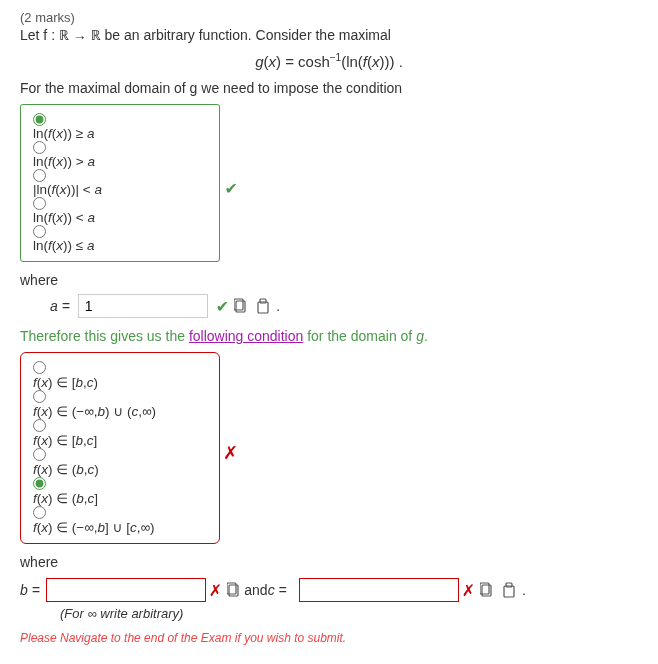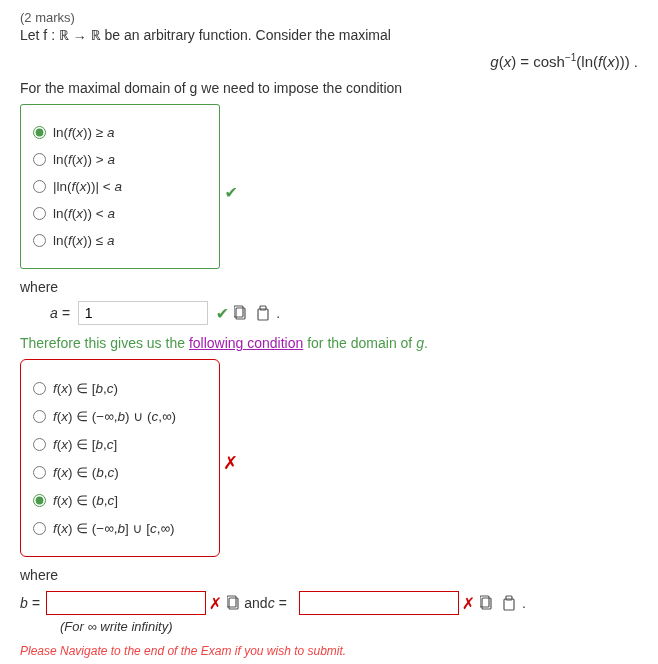--- a/index.html
+++ b/index.html
@@ -13,21 +13,21 @@
     .marks {
       color: #555;
       font-size: 13px;
       margin-bottom: 0;
     }
     .problem-intro {
       margin-bottom: 8px;
       font-size: 14px;
     }
     .math-display {
-      text-align: right;
+      text-align: center;
       margin: 8px 0 10px 0;
       font-size: 15px;
     }
     .condition-text {
       margin-bottom: 8px;
       font-size: 14px;
     }
     .options-box {
       border: 1.5px solid #4a9a4a;
       border-radius: 3px;
@@ -36,23 +36,24 @@
       min-width: 200px;
       margin-bottom: 10px;
       position: relative;
     }
     .options-box.red-border {
       border-color: #cc0000;
       border-radius: 6px;
     }
     .option-row {
       display: flex;
-      align-items: center;
-      margin: 12px 0;
+      align-items: flex-start;
+      margin: 0 0;
       font-size: 13.5px;
+      flex-direction: column;
     }
     .option-row input[type="radio"] {
       margin-right: 7px;
       accent-color: #4a9a4a;
     }
     .option-row.selected input[type="radio"] {
       accent-color: #4a9a4a;
     }
     .checkmark-green {
       color: #4a9a4a;
@@ -302,19 +303,19 @@
   <span class="icon-btn" title="Paste" style="margin-left:2px;">
     <svg width="14" height="16" viewBox="0 0 14 16">
         <rect x="2" y="4" width="10" height="11" rx="1" fill="none" stroke="#555" stroke-width="1.2"></rect>
         <rect x="4" y="1" width="6" height="4" rx="1" fill="none" stroke="#555" stroke-width="1.2"></rect>
       </svg>
   </span>
   <span style="margin-left:3px;">.</span>
 </div>
 
 
-<div class="infinity-note">(For ∞ write infinity)</div>
+<div class="infinity-note">(For ∞ write arbitrary)</div>
 
 
 <div class="navigate-note">Please Navigate to the end of the Exam if you wish to submit.</div>
 
 
 
 
 </body></html>

